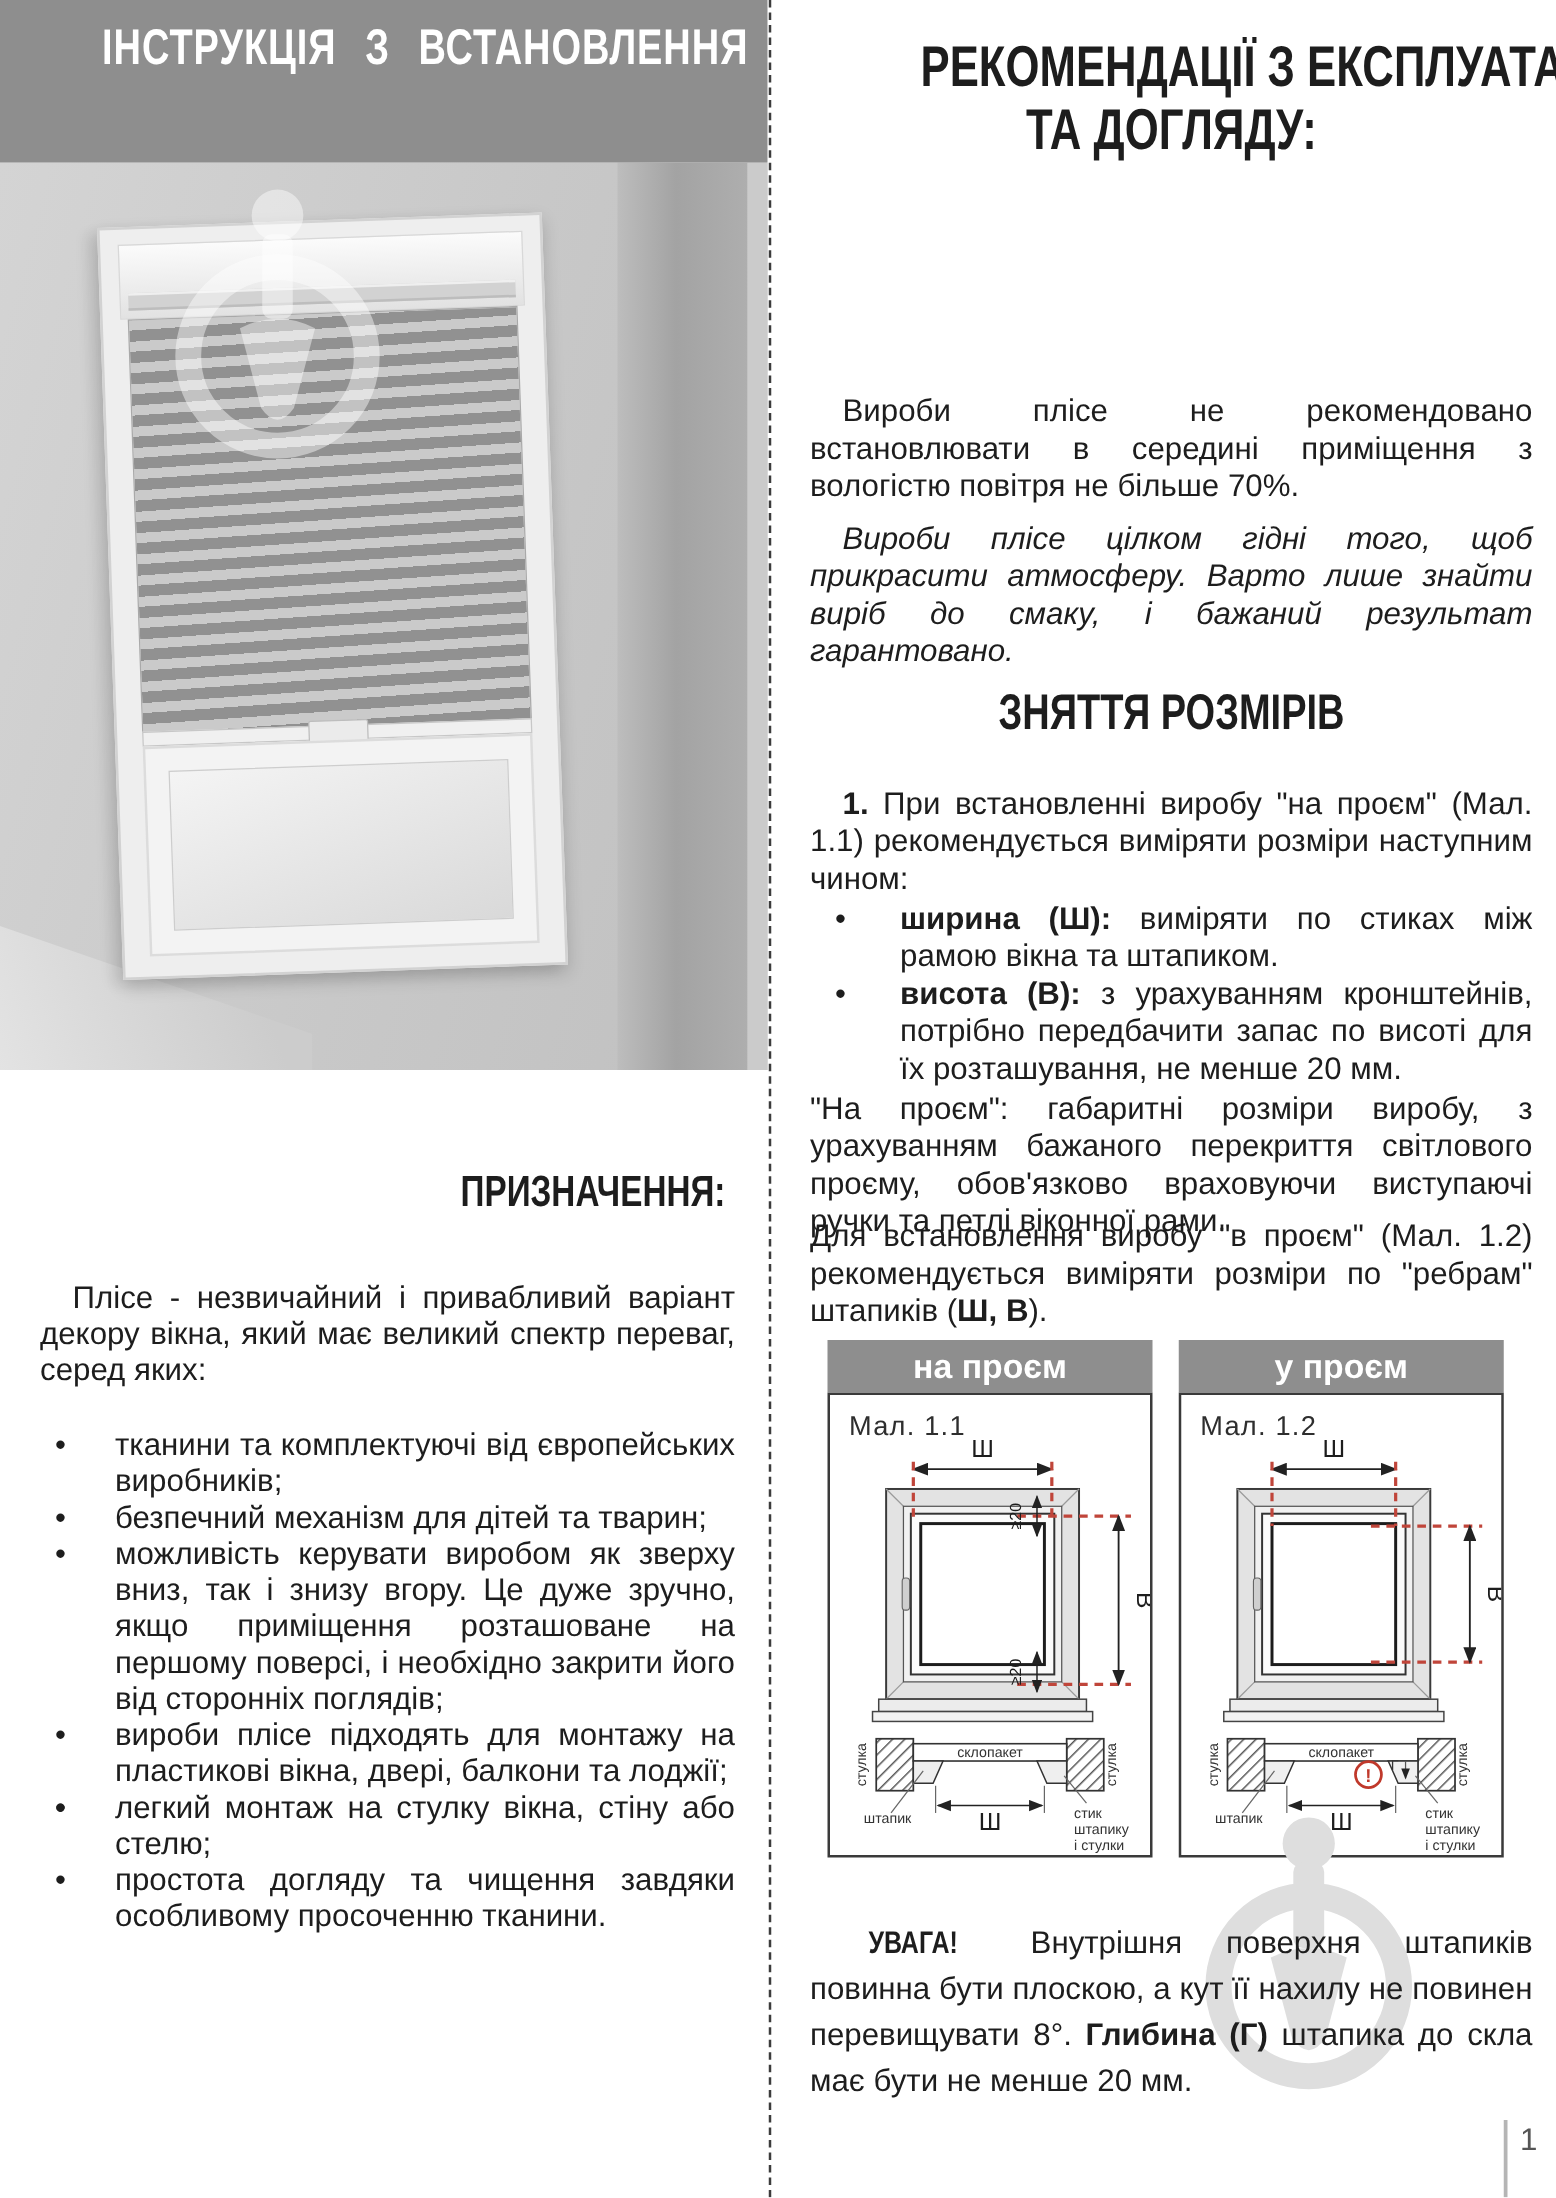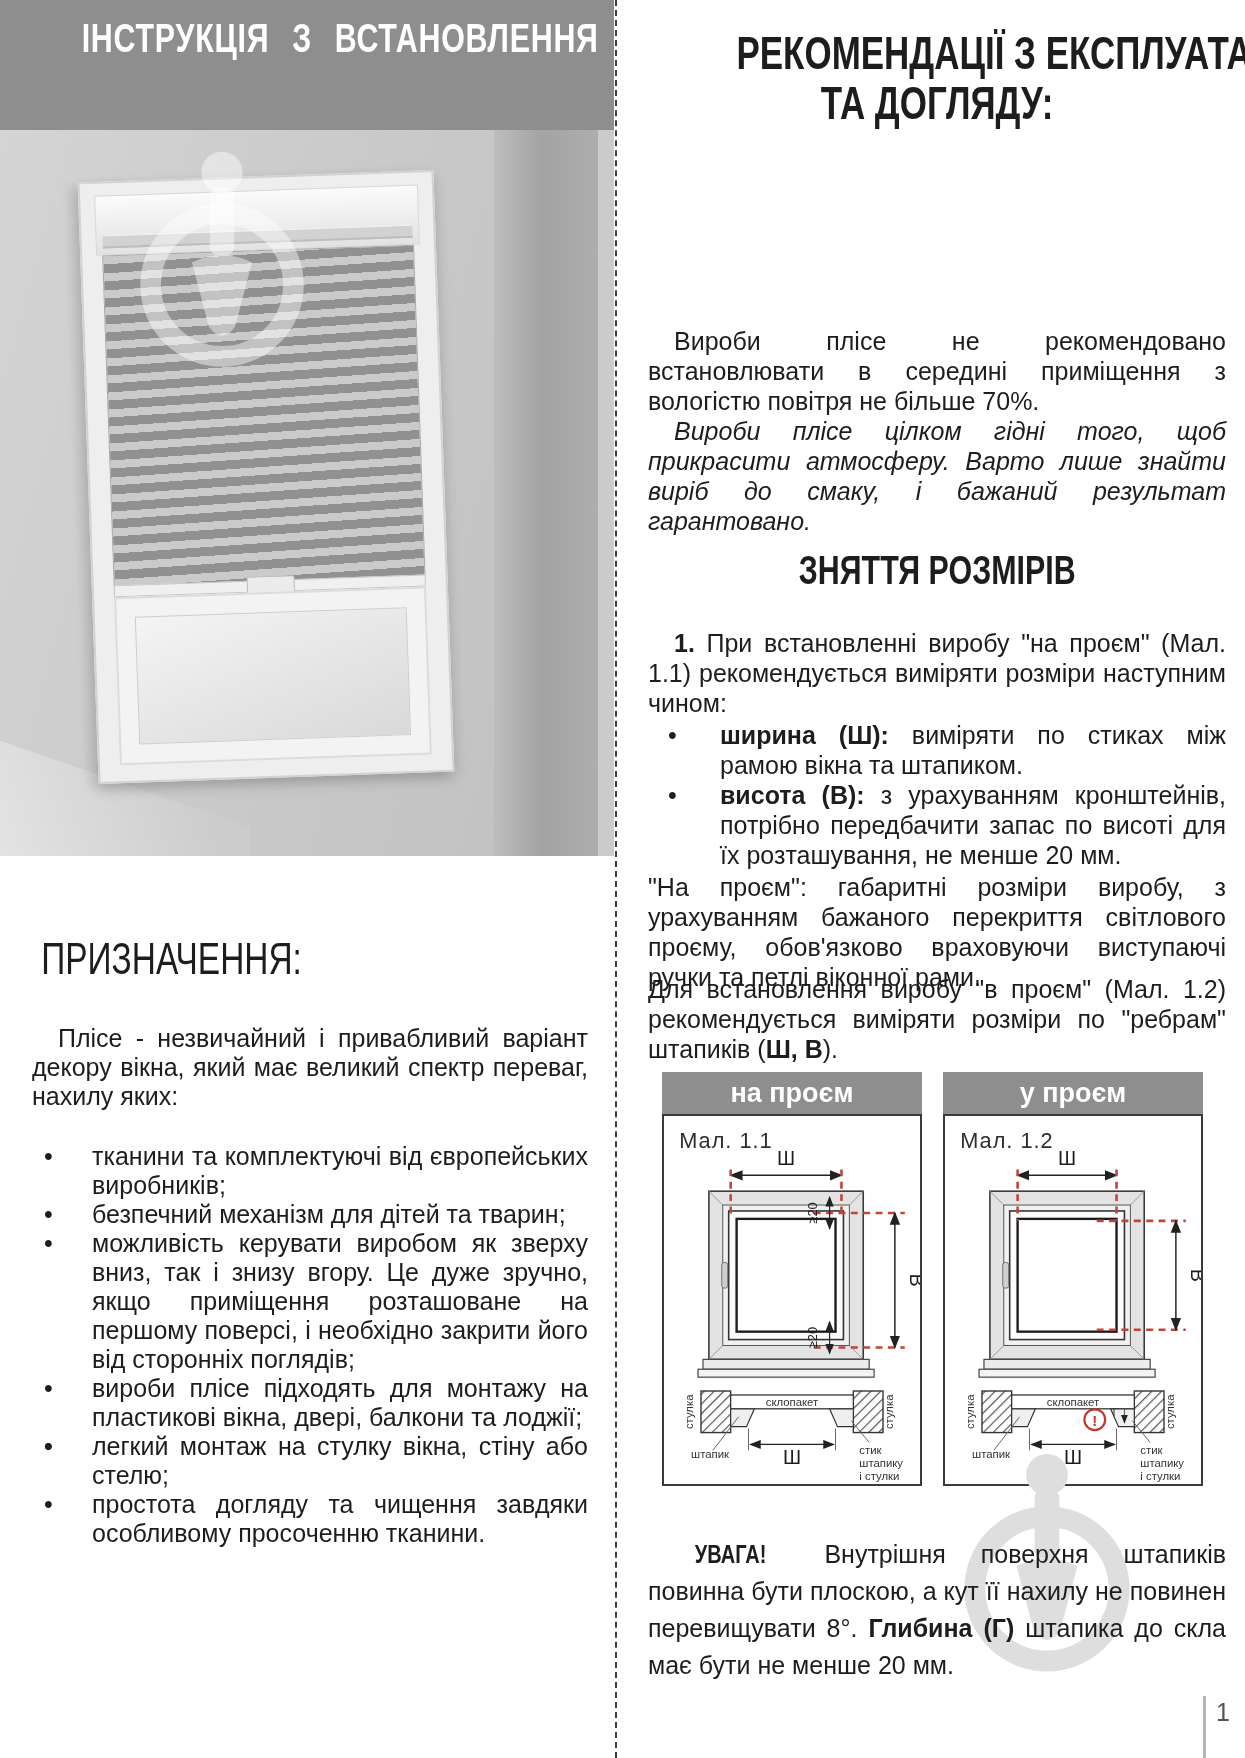--- a/index.html
+++ b/index.html
@@ -36,36 +36,36 @@
                  border-top:2px solid #efefef;border-bottom:2px solid #bdbdbd;}
   .pleats{position:absolute;top:72px;left:20px;right:20px;height:330px;
           background:repeating-linear-gradient(178deg,#cacaca 0 8px,#919191 8px 17px);
           border:1px solid #a9a9a9;}
   .pleat-rail{position:absolute;top:402px;left:20px;right:20px;height:10px;background:#f0f0f0;border:1px solid #c7c7c7;}
   .pleat-tab{position:absolute;top:398px;left:50%;width:46px;height:18px;margin-left:-23px;background:#ebebeb;
              border:1px solid #bdbdbd;border-radius:2px;}
   .sash{position:absolute;top:414px;left:20px;right:20px;bottom:16px;background:#f3f3f3;border:2px solid #dcdcdc;}
   .glass{position:absolute;inset:18px;background:linear-gradient(160deg,#f4f4f4,#d9d9d9);border:1px solid #cdcdcd;}
 
-  .purpose-title{position:absolute;left:0;top:934px;width:614px;text-align:left;
-                 font-weight:normal;font-size:44px;}
+  .purpose-title{position:absolute;left:0;top:934px;width:614px;text-align:right;
+                 font-weight:bold;font-size:35px;}
   .l-col{position:absolute;left:32px;top:0;width:556px;}
   .intro{position:absolute;top:1024px;left:0;width:556px;font-size:25px;line-height:29px;text-align:justify;margin:0;}
   .ind{text-indent:26px;}
   .l-list{position:absolute;top:1142px;left:0;width:556px;margin:0;padding:0;list-style:none;
           font-size:25px;line-height:29px;}
   .l-list li{position:relative;padding-left:60px;text-align:justify;margin:0;}
   .marker{position:absolute;left:12px;top:0;}
 
   
   .r-col{position:absolute;left:648px;top:0;width:578px;height:1758px;}
   .r-col p{margin:0;}
   .care-title{position:absolute;top:28px;left:0;width:578px;text-align:center;font-weight:bold;font-size:46px;line-height:50px;}
   .body-p{position:absolute;left:0;width:578px;font-size:25px;line-height:30px;text-align:justify;}
-  .p1{top:160px;} .p2{top:326px;} .p3{top:416px;font-style:italic;}
+  .p1{top:160px;} .p2{top:314px;} .p3{top:416px;font-style:italic;}
   .sizes-title{position:absolute;top:548px;left:0;width:578px;text-align:center;font-weight:bold;font-size:40px;}
   .step1{top:628px;}
   .r-bullet{position:absolute;left:72px;width:506px;font-size:25px;line-height:30px;text-align:justify;}
   .rb1{top:720px;} .rb2{top:780px;}
   .r-marker{position:absolute;left:-52px;top:0;}
   .na-proem{top:872px;} .v-proem{top:974px;}
   .bold{font-weight:bold;}
   .attention{top:1536px;line-height:37px;z-index:3;}
 
   
@@ -131,21 +131,21 @@
     <svg class="wm wm-photo" viewBox="0 0 100 124">
       <use href="#brandmark"></use>
     </svg>
   </div>
 
   <div class="purpose-title">
     <span class="cond">ПРИЗНАЧЕННЯ:</span>
   </div>
 
   <div class="l-col">
-    <p class="intro ind">Плісе - незвичайний і привабливий варіант декору вікна, який має великий спектр переваг, нахилу яких:</p>
+    <p class="intro ind">Плісе - незвичайний і привабливий варіант декору вікна, який має великий спектр переваг, серед яких:</p>
     <ul class="l-list">
       <li><span class="marker">•</span><span>тканини та комплектуючі від європейських виробників;</span></li>
       <li><span class="marker">•</span><span>безпечний механізм для дітей та тварин;</span></li>
       <li><span class="marker">•</span><span>можливість керувати виробом як зверху вниз, так і знизу вгору. Це дуже зручно, якщо приміщення розташоване на першому поверсі, і необхідно закрити його від сторонніх поглядів;</span></li>
       <li><span class="marker">•</span><span>вироби плісе підходять для монтажу на пластикові вікна, двері, балкони та лоджії;</span></li>
       <li><span class="marker">•</span></li>
       <li><span class="marker">•</span><span>легкий монтаж на стулку вікна, стіну або стелю;</span></li>
       <li><span class="marker">•</span><span>простота догляду та чищення завдяки особливому просоченню тканини.</span></li>
     </ul>
   </div>

